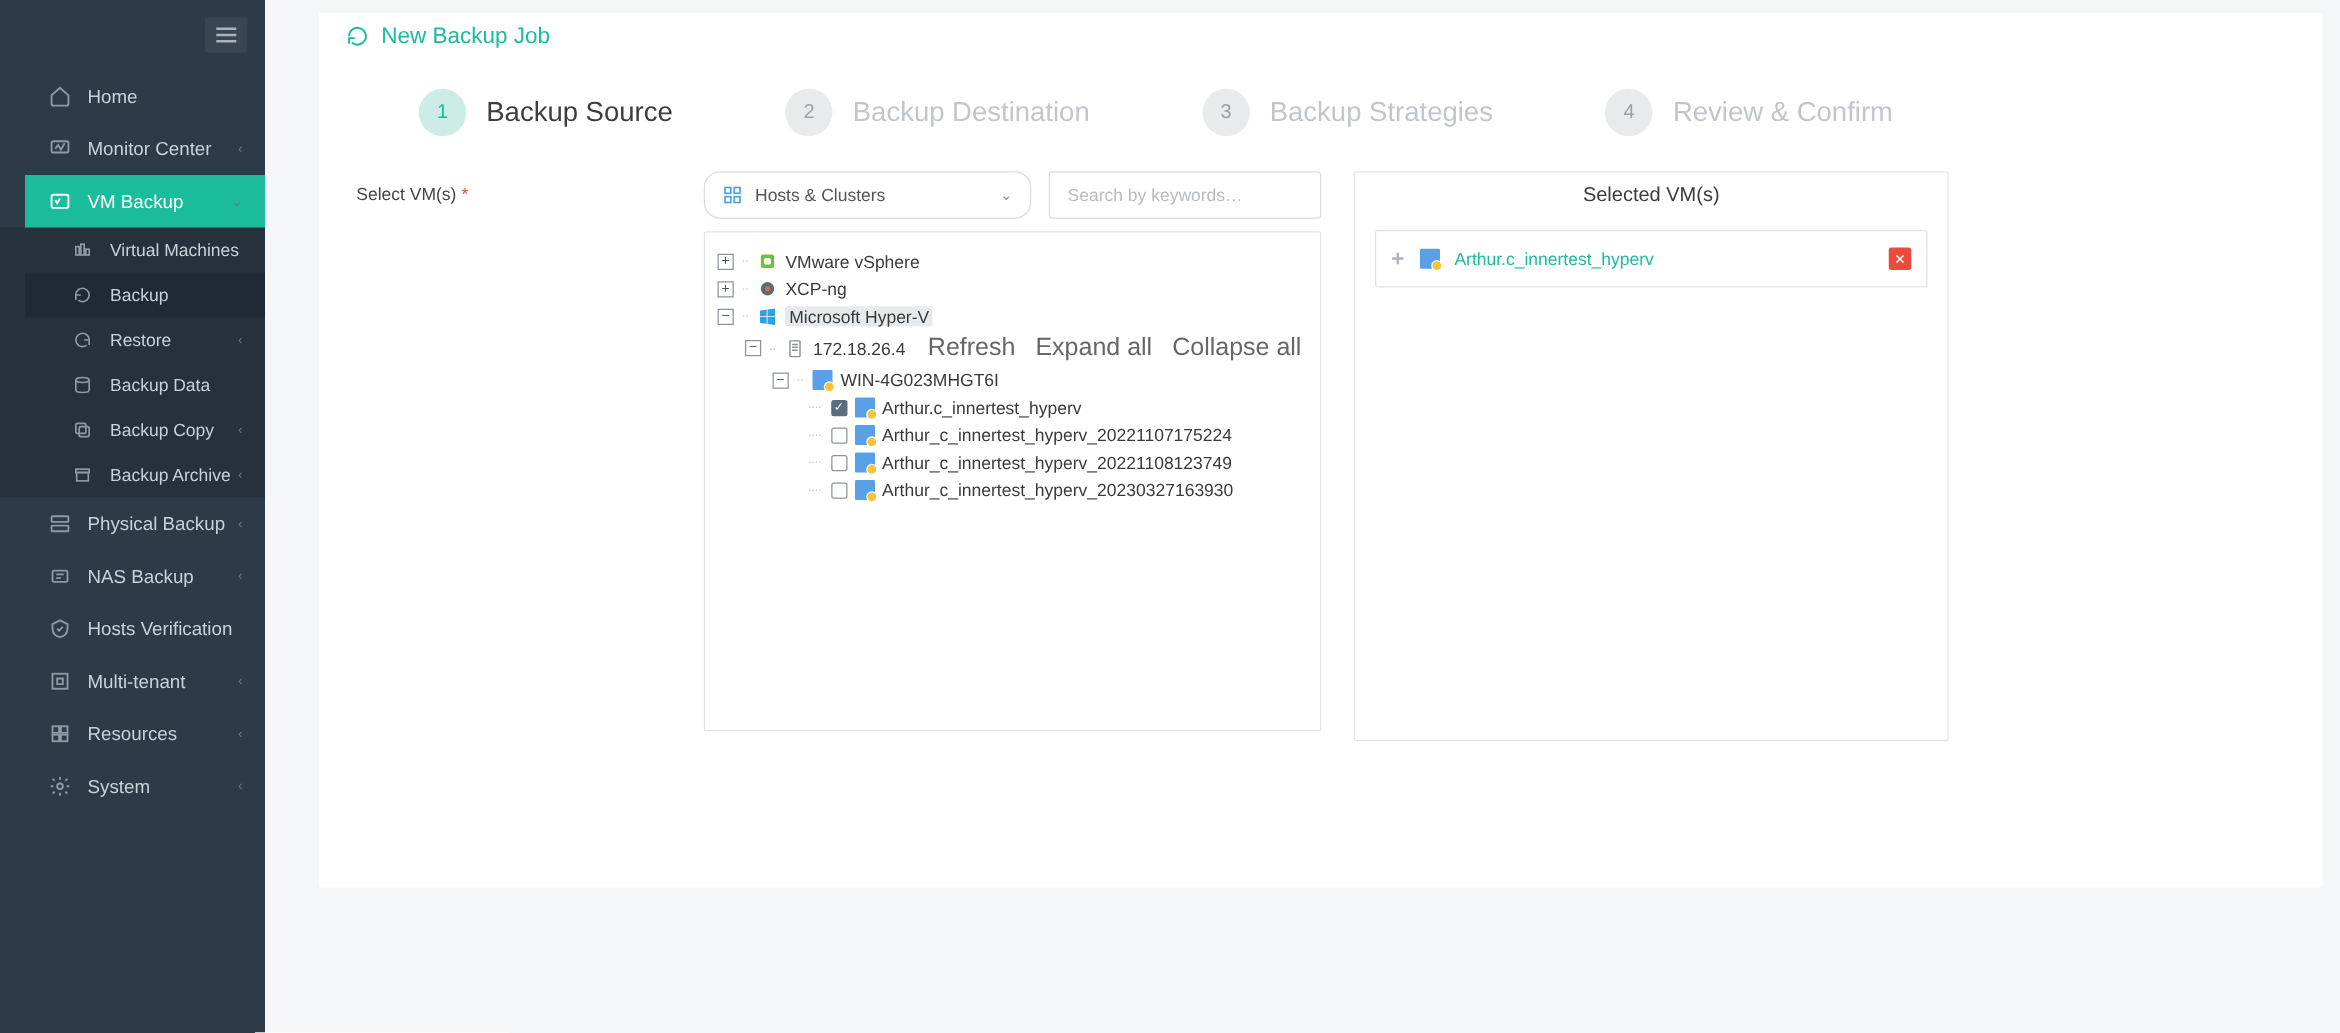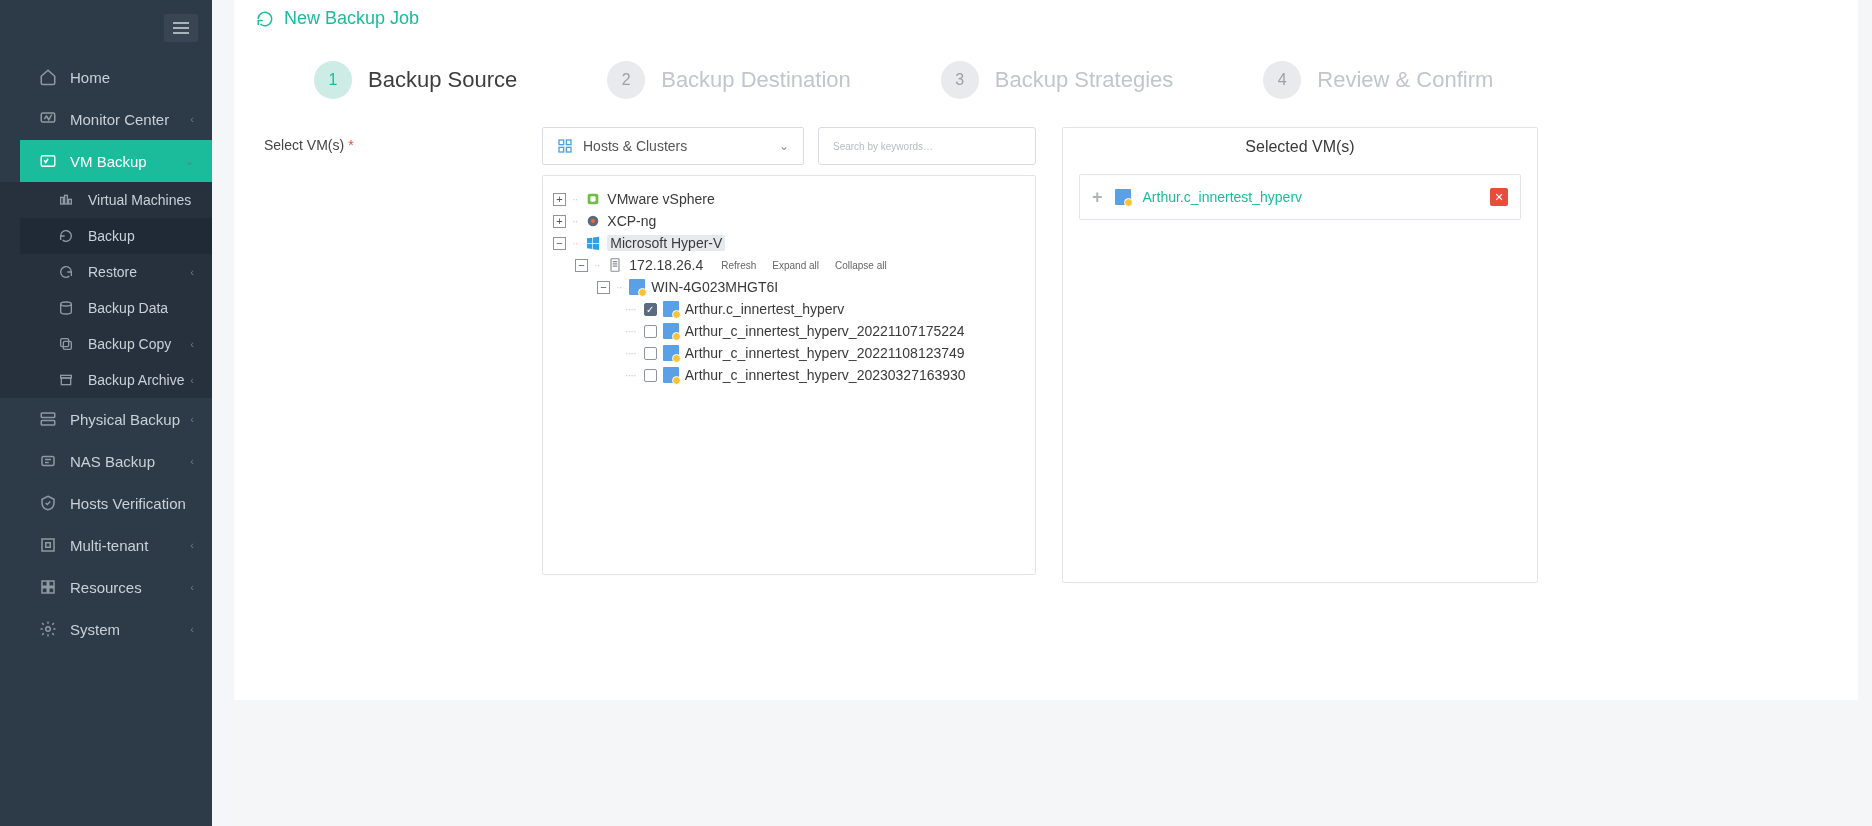--- a/index.html
+++ b/index.html
@@ -20,55 +20,55 @@
 .nav-item.active { background: #1abc9c; color: #fff; }
 .nav-item.active .ico { color: #fff; }
 .nav-item.active::after { content: ""; position: absolute; right: -10px; top: 50%; margin-top: -10px; border: 10px solid transparent; border-right-color: #f5f6f7; }
 
 .nav-sub { background: #26313d; }
 .nav-sub .nav-item { padding-left: 36px; height: 36px; }
 .nav-sub .nav-item .lab { font-size: 14px; }
 .nav-sub .nav-item.selected { background: #1f2a36; }
 
 
-.main { flex: 1; padding: 0 14px 0 22px; overflow: hidden; }
+.main { flex: 1; padding: 10px 14px 0 22px; overflow: hidden; margin-left: 21px; }
 .panel { background: #fff; border-radius: 2px; height: 700px; padding: 0; }
 .panel-header { padding: 8px 22px 4px; display: flex; align-items: center; gap: 10px; color: #1abc9c; font-size: 18px; }
 .panel-header .ref-ico { width: 18px; height: 18px; color: #1abc9c; display: inline-flex; }
 .steps { display: flex; align-items: center; padding: 28px 60px 28px 80px; gap: 90px; }
 .step { display: flex; align-items: center; gap: 16px; }
 .step-circle { width: 38px; height: 38px; border-radius: 50%; display: flex; align-items: center; justify-content: center; font-size: 16px; background: #e8eaec; color: #9aa2ab; }
 .step.active .step-circle { background: #cdece6; color: #1abc9c; }
 .step-label { color: #c1c6cc; font-size: 22px; }
 .step.active .step-label { color: #3d3d3d; }
 
 .form-row { display: flex; padding: 0 30px; gap: 20px; }
 .field-label { width: 258px; color: #444; padding-top: 10px; font-size: 14px; }
 .field-label .ast { color: #e74c3c; margin-left: 4px; }
 .left-col { width: 494px; display: flex; flex-direction: column; gap: 10px; }
-.dropdown { height: 38px; border: 1px solid #d9dde1; border-radius: 2px; display: flex; align-items: center; padding: 0 14px; gap: 10px; color: #555; cursor: pointer; }
+.dropdown { height: 38px; border: 1px solid #d9dde1; border-radius: 13px; display: flex; align-items: center; padding: 0 14px; gap: 10px; color: #555; cursor: pointer; }
 .dropdown .carat { margin-left: auto; color: #8a9099; font-size: 12px; }
-.search-input { height: 38px; border: 1px solid #d9dde1; border-radius: 3px; padding: 0 14px; width: 218px; font-size: 10px; color: #555; }
+.search-input { height: 38px; border: 1px solid #d9dde1; border-radius: 3px; padding: 0 14px; width: 218px; font-size: 14px; color: #555; }
 .search-input::placeholder { color: #b7bcc2; }
 .controls-row { display: flex; gap: 14px; }
 
 .tree-box { border: 1px solid #e1e4e8; border-radius: 2px; height: 400px; padding: 12px 10px; overflow: auto; }
 .tree-node { display: flex; align-items: center; gap: 6px; padding: 3px 0; font-size: 14px; color: #3a3a3a; white-space: nowrap; }
 .tb { width: 13px; height: 13px; border: 1px solid #8d949c; display: inline-flex; align-items: center; justify-content: center; font-size: 11px; color: #4e5661; cursor: pointer; background: #fff; line-height: 1; }
 .tb.dash::before { content: "−"; }
 .tb.plus::before { content: "+"; }
 .dots { color: #c7ccd1; letter-spacing: -1px; font-size: 11px; margin-right:2px; }
 .cb { width: 13px; height: 13px; border: 1px solid #8d949c; border-radius: 2px; display: inline-flex; align-items: center; justify-content: center; background: #fff; cursor: pointer; }
 .cb.checked { background: #5b6b80; border-color: #5b6b80; color: #fff; font-size: 10px; }
 .ic { width: 16px; height: 16px; display: inline-flex; align-items: center; justify-content: center; }
 .vm-ic { position:relative; width:16px; height:16px; background:#5aa0e6; border-radius:1px; }
 .vm-ic::after { content:""; position:absolute; right:-2px; bottom:-2px; width:7px; height:7px; background:#f6c33b; border-radius:50%; border:1px solid #fff; }
 .highlight { background: #e7eaed; padding: 0 3px; border-radius: 2px; }
 .node-actions { display: flex; gap: 16px; margin-left: 12px; }
-.node-actions span { color: #666; cursor: pointer; font-size: 10px; }
+.node-actions span { color: #666; cursor: pointer; font-size: 20px; }
 
 .right-col { flex:1; max-width: 476px; border: 1px solid #e1e4e8; border-radius: 2px; height: 456px; display: flex; flex-direction: column; margin-left: 6px; }
 .right-head { text-align: center; padding: 10px 0; color: #3a3a3a; font-size: 16px; }
 .sel-item { margin: 8px 16px; border: 1px solid #e1e4e8; border-radius: 2px; height: 46px; display: flex; align-items: center; padding: 0 12px; gap: 12px; }
 .sel-item .plus-ic { color: #aeb4ba; font-size: 18px; font-weight: bold; }
 .sel-item .name { color: #1abc9c; }
 .sel-item .del { margin-left: auto; width: 18px; height: 18px; background: #e74c3c; color: #fff; display: flex; align-items: center; justify-content: center; font-size: 11px; cursor: pointer; border-radius: 2px; }
 
 svg { display: block; }
 </style>

